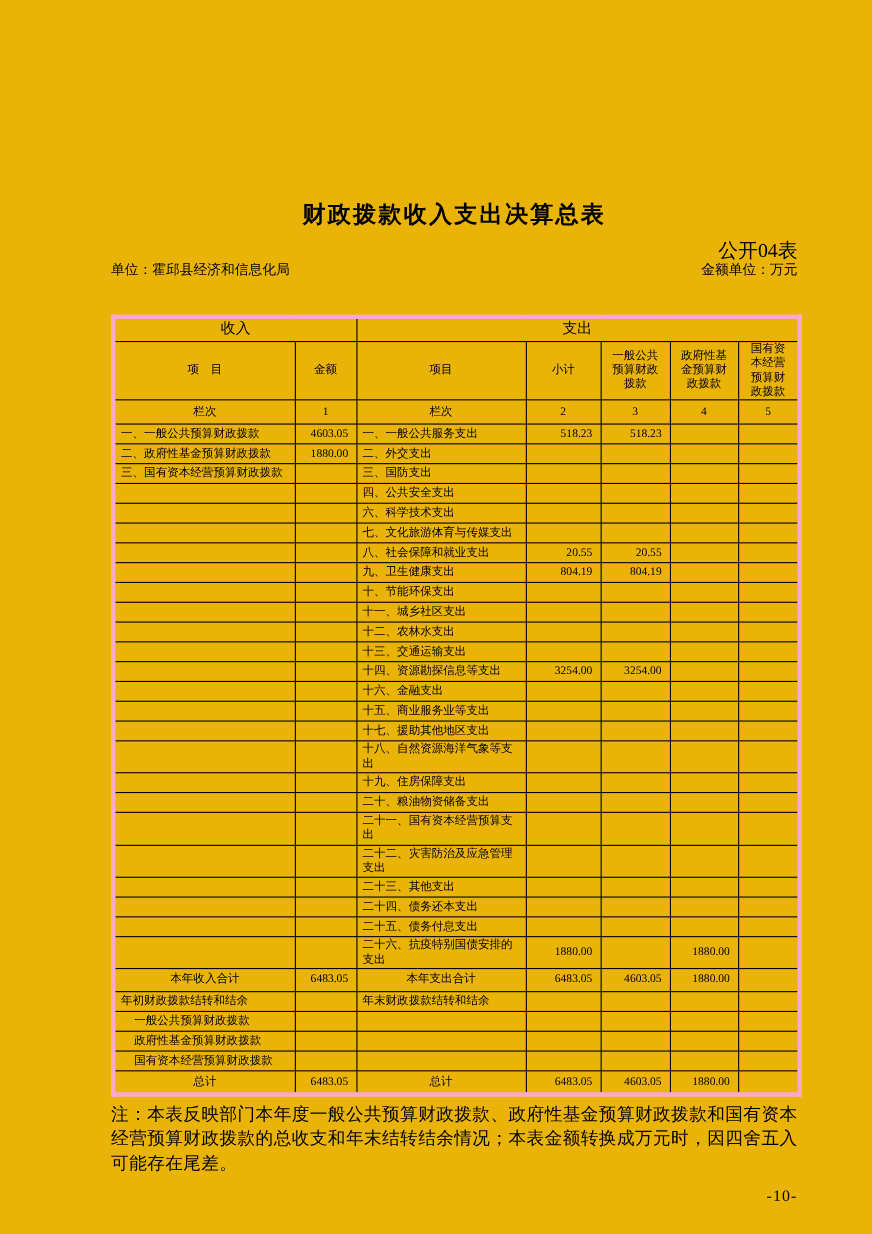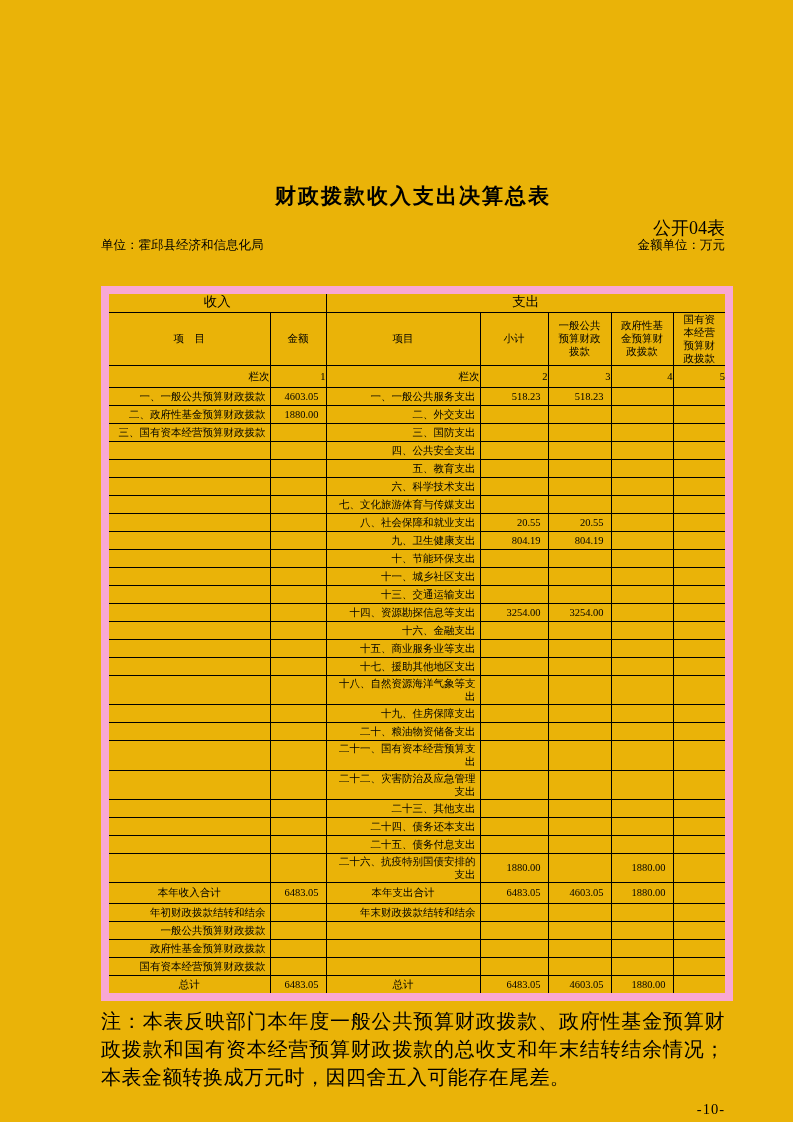--- a/index.html
+++ b/index.html
@@ -36,46 +36,46 @@
     display:flex;
     justify-content:space-between;
     font-size:12.5px;
     line-height:18px;
     margin-bottom:4px;
   }
   table.fiscal {
     width:624px;
     border-collapse:collapse;
     table-layout:fixed;
-    border:8px solid #f9a8d4;
+    border:4px solid #f9a8d4;
     margin-top:32px;
   }
   table.fiscal th, table.fiscal td {
     border:1px solid #000;
     font-size:10.5px;
     font-weight:normal;
     vertical-align:middle;
     overflow:hidden;
     line-height:1.25;
   }
   tr.group-row { height:22px; }
   tr.group-row th { font-size:13.5px; text-align:center; }
   tr.colhead-row { height:45px; }
   tr.colhead-row th { text-align:center; padding:0 6px; }
   tr.lanci-row { height:22px; }
-  tr.lanci-row td { text-align:right; }
+  tr.lanci-row td { text-align:center; }
   tbody tr.data-row { height:18px; }
   tbody tr.tall { height:29px;padding-left:30px; }
   tbody tr.total-row { height:21px; }
-  td.t-item { text-align:right; padding:1px 4px 1px 5px; }
+  td.t-item { text-align:left; padding:1px 4px 1px 5px; }
   td.t-item.indent { padding-left:17px; }
   td.t-num { text-align:right; padding-right:7px; }
   td.total-label { font-weight:bold; text-align:center; padding:0 2px; }
   .note {
-    font-size:20px;
+    font-size:16px;
     line-height:1.42;
     letter-spacing:0.4px;
     margin-top:6px;
     text-align:justify;
   }
   .page-number {
     text-align:right;
     font-size:14.5px;
     margin-top:9px;
     letter-spacing:1px;
@@ -164,29 +164,20 @@
             <td class="t-num"></td>
             <td class="t-item">四、公共安全支出</td>
             <td class="t-num"></td>
             <td class="t-num"></td>
             <td class="t-num"></td>
             <td class="t-num"></td>
           </tr>
           <tr class="data-row">
             <td class="t-item"></td>
             <td class="t-num"></td>
-            <td class="t-item">五、教育支出</td>
-            <td class="t-num"></td>
-            <td class="t-num"></td>
-            <td class="t-num"></td>
-            <td class="t-num"></td>
-          </tr>
-          <tr class="data-row">
-            <td class="t-item"></td>
-            <td class="t-num"></td>
             <td class="t-item">六、科学技术支出</td>
             <td class="t-num"></td>
             <td class="t-num"></td>
             <td class="t-num"></td>
             <td class="t-num"></td>
           </tr>
           <tr class="data-row">
             <td class="t-item"></td>
             <td class="t-num"></td>
             <td class="t-item">七、文化旅游体育与传媒支出</td>
@@ -219,20 +210,29 @@
             <td class="t-item">十、节能环保支出</td>
             <td class="t-num"></td>
             <td class="t-num"></td>
             <td class="t-num"></td>
             <td class="t-num"></td>
           </tr>
           <tr class="data-row">
             <td class="t-item"></td>
             <td class="t-num"></td>
             <td class="t-item">十一、城乡社区支出</td>
+            <td class="t-num"></td>
+            <td class="t-num"></td>
+            <td class="t-num"></td>
+            <td class="t-num"></td>
+          </tr>
+          <tr class="data-row">
+            <td class="t-item"></td>
+            <td class="t-num"></td>
+            <td class="t-item">十二、农林水支出</td>
             <td class="t-num"></td>
             <td class="t-num"></td>
             <td class="t-num"></td>
             <td class="t-num"></td>
           </tr>
           <tr class="data-row">
             <td class="t-item"></td>
             <td class="t-num"></td>
             <td class="t-item">十三、交通运输支出</td>
             <td class="t-num"></td>

